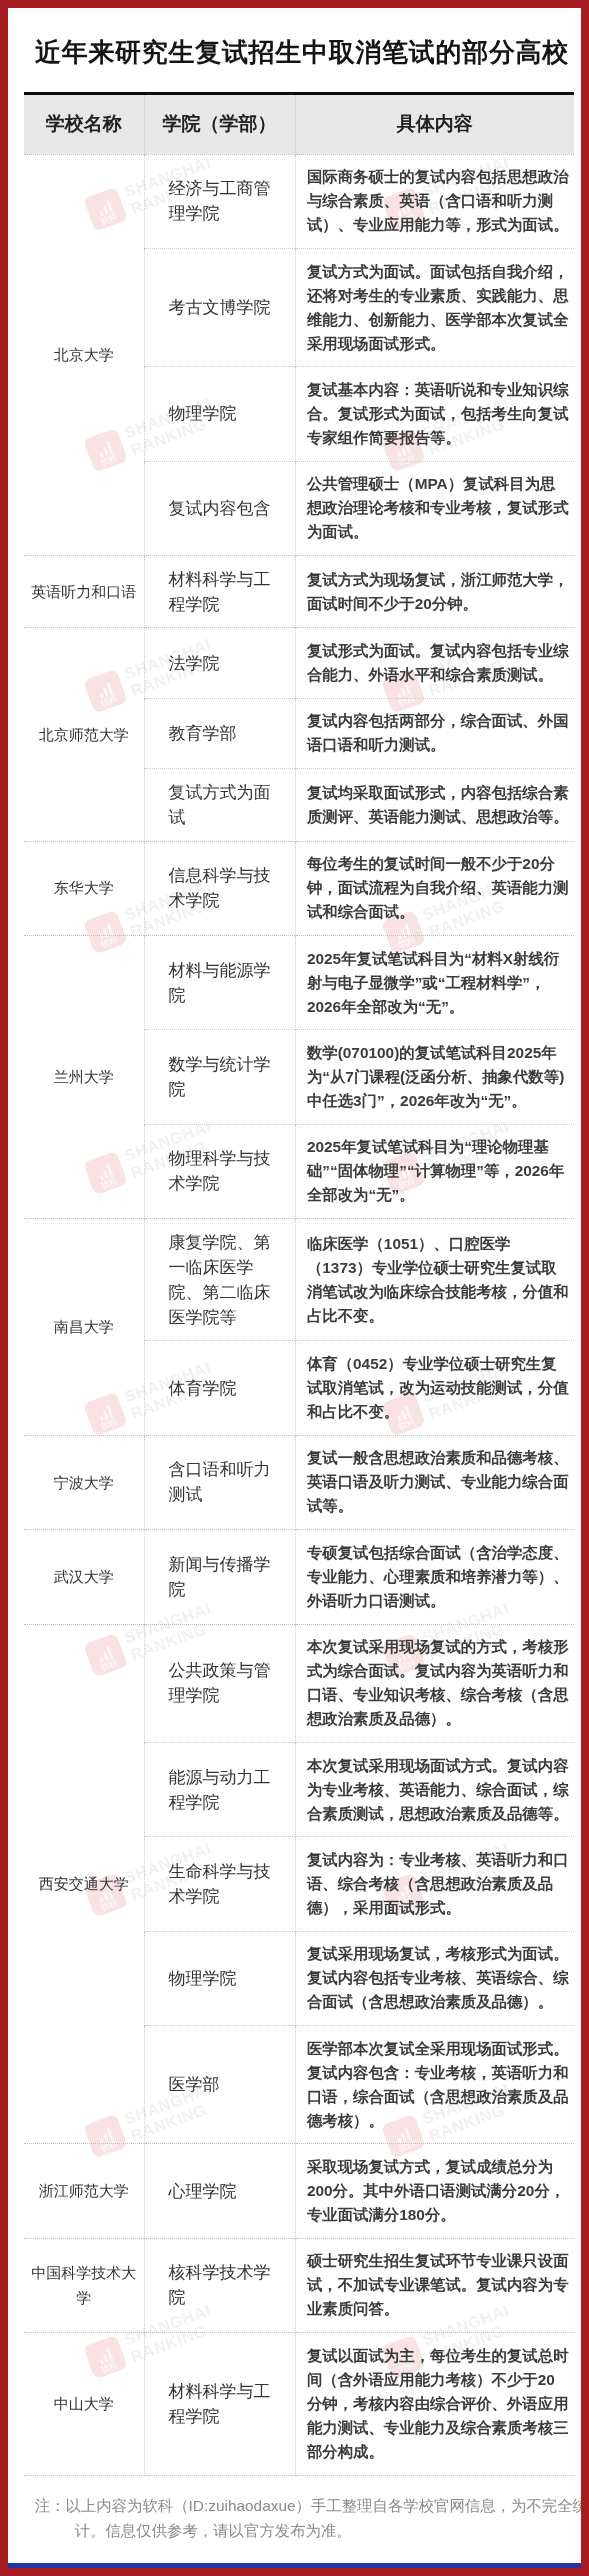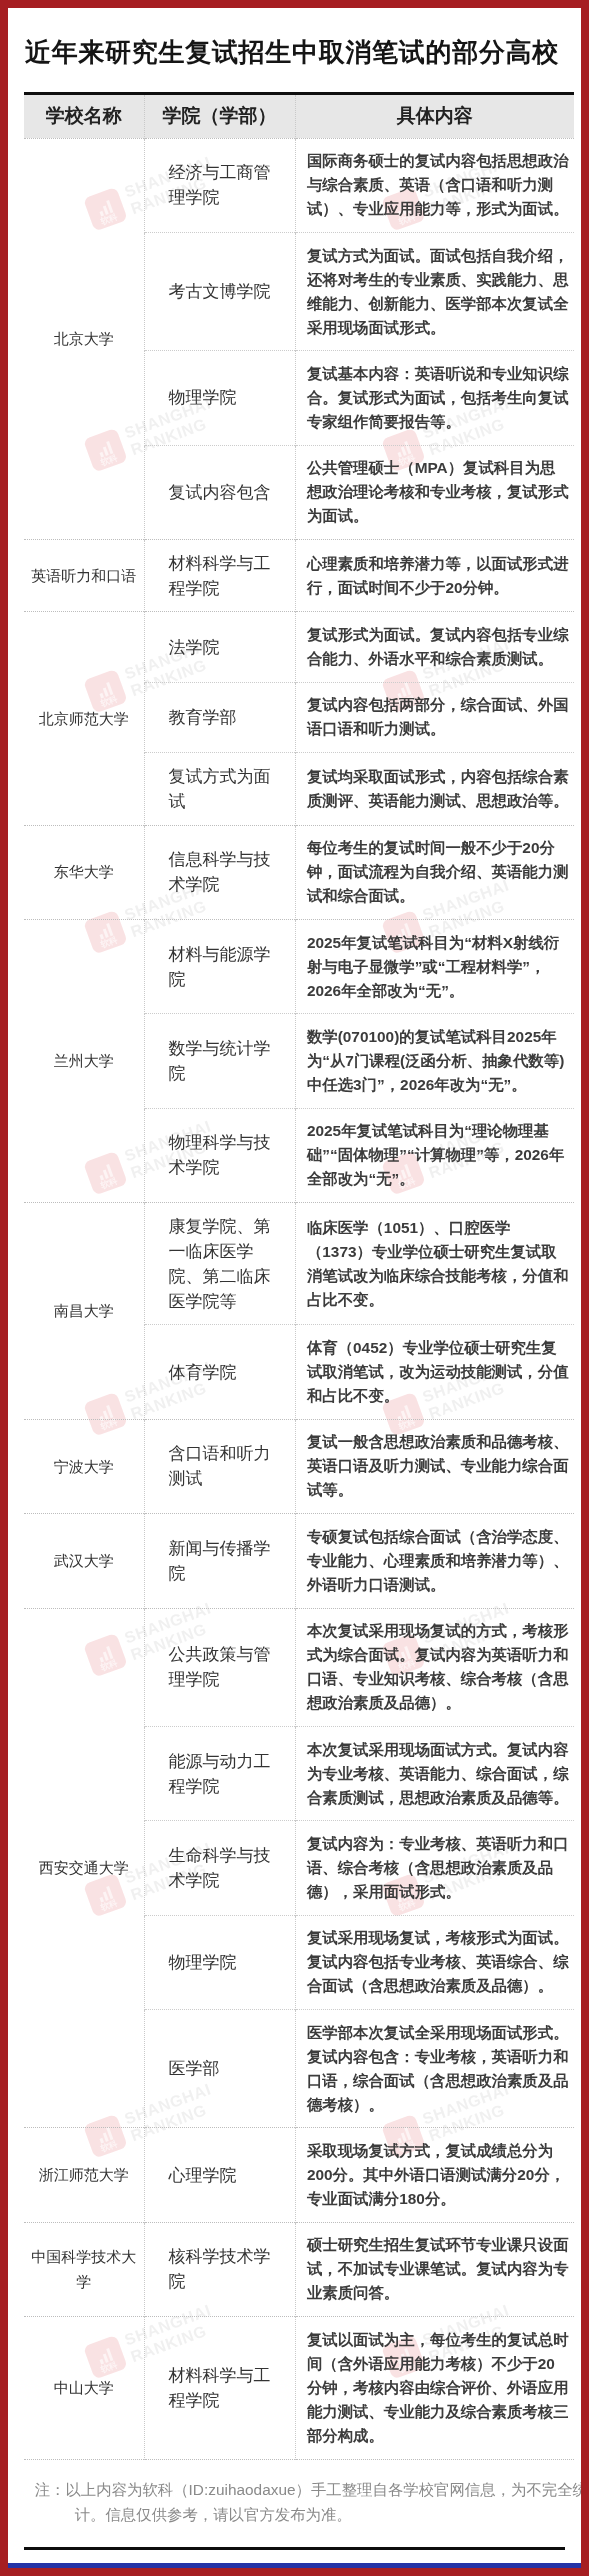--- a/index.html
+++ b/index.html
@@ -15,37 +15,37 @@
     background:#ffffff;
     overflow:hidden;
   }
   .blue-strip{
     position:absolute;left:0;right:0;bottom:0;height:4.7px;
     background:#2433a6;z-index:9;
   }
   .content{position:relative;padding:0 12px;z-index:2;}
   .page-title{
     font-size:26px;font-weight:900;color:#151515;
-    margin:28px 0 23px 5px;letter-spacing:0.7px;line-height:1.25;
+    margin:28px 0 23px 15px;letter-spacing:0.7px;line-height:1.25;
   }
   
   table.main{
     border-collapse:collapse;table-layout:fixed;
     width:550px;margin-left:4px;
     border-top:3.3px solid #0f0f0f;
     border-bottom:1.3px dotted #bdbdbd;
   }
   col.c-school{width:120px;}
   col.c-college{width:151px;}
   col.c-content{width:279px;}
   thead th{
     background:#e7e7e7;
     font-size:19px;font-weight:700;color:#222;
     height:43px;text-align:center;vertical-align:middle;
-    padding:0;
+    padding:8px;
   }
   th.v,td.v{border-left:1.3px dotted #c9c9c9;}
   td{vertical-align:middle;box-sizing:border-box;}
   td.school{
     text-align:center;font-size:15px;color:#333;line-height:25.4px;
     padding:6.7px 5.4px;font-weight:400;
   }
   td.college{
     font-size:17px;color:#333;line-height:25px;
     padding:10.7px 8px 10.7px 24px;text-align:left;
@@ -337,21 +337,21 @@
             <td class="college v">物理学院</td>
             <td class="content v">复试基本内容：英语听说和专业知识综合。复试形式为面试，包括考生向复试专家组作简要报告等。</td>
           </tr>
           <tr class="sub-row">
             <td class="college v">复试内容包含</td>
             <td class="content v">公共管理硕士（MPA）复试科目为思想政治理论考核和专业考核，复试形式为面试。</td>
           </tr>
           <tr class="group-start">
             <td class="school" rowspan="1">英语听力和口语</td>
             <td class="college v">材料科学与工程学院</td>
-            <td class="content v">心理素质和培养潜力等，以面试形式进行，面试时间不少于20分钟。</td>
+            <td class="content v">复试方式为现场复试，浙江师范大学，面试时间不少于20分钟。</td>
           </tr>
           <tr class="group-start">
             <td class="school" rowspan="3">北京师范大学</td>
             <td class="college v">法学院</td>
             <td class="content v">复试形式为面试。复试内容包括专业综合能力、外语水平和综合素质测试。</td>
           </tr>
           <tr class="sub-row">
             <td class="college v">教育学部</td>
             <td class="content v">复试内容包括两部分，综合面试、外国语口语和听力测试。</td>
           </tr>

